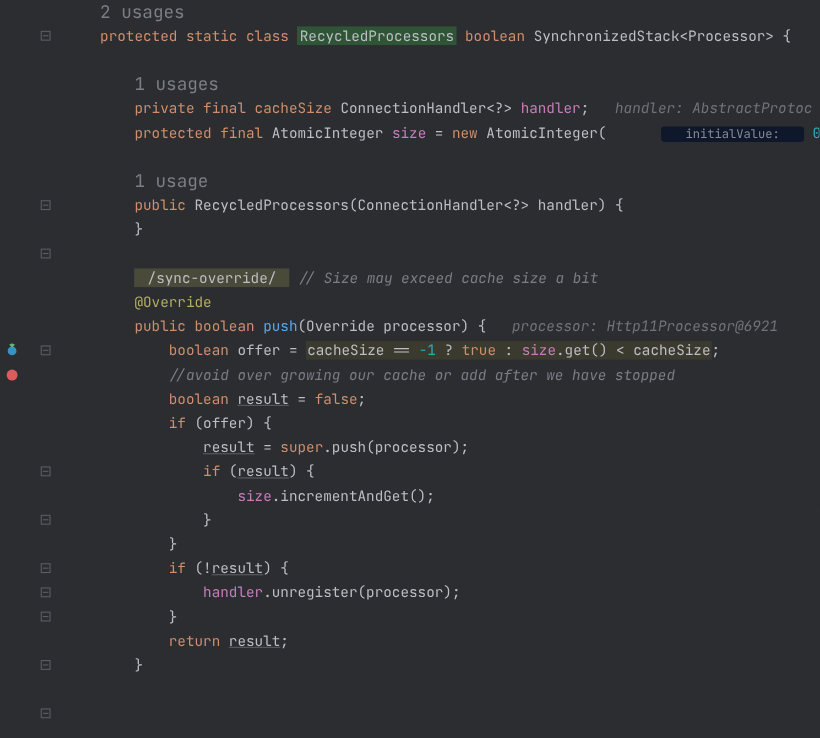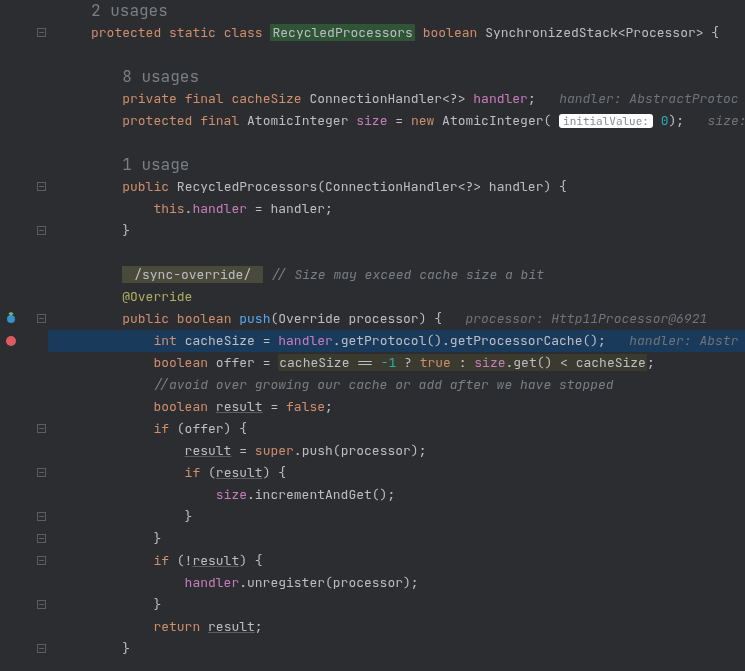--- a/index.html
+++ b/index.html
@@ -68,21 +68,21 @@
   .line.highlighted { background: #1a3a5c; }
   .keyword { color: #cf8e6d; }
   .type { color: #bcbec4; }
   .class-decl { background: #2f5436; padding: 0 2px; }
   .method { color: #56a8f5; }
   .method-decl { color: #bcbec4; }
   .number { color: #2aacb8; }
   .annot { color: #b3ae60; }
   .comment { color: #7a7e85; font-style: italic; }
   .hint { color: #6f737a; font-style: italic; }
-  .param-hint { background: #ffffff; color: #858a94; padding: 0 4px; border-radius: 3px; font-style: normal; font-size: 11px;}
+  .param-hint { background: #0f172a; color: #858a94; padding: 0 22px; border-radius: 3px; font-style: normal; font-size: 11px; margin-left: 42px;}
   .usage { color: #7a7e85; font-size: 16px; }
   .syncov { background: #4a4a3a; color: #bcbec4; padding: 0 12px;}
   .underline { text-decoration: underline; text-decoration-color: #5a5d63;}
   .punc { color: #bcbec4; }
   .var-local { color: #bcbec4; }
   .ident { color: #bcbec4; }
   .cond-bg { background: #3a3a2f; padding:0 1px;}
   .op { color: #bcbec4; }
   .fld { color: #c77dbb; }
   .true { color: #cf8e6d; }
@@ -156,33 +156,31 @@
     <div class="gutter-line"></div>
     <div class="gutter-line">
         <span class="fold minus"></span>
       </div>
   </div>
 
   <div class="code-area">
     <div class="line">     <span class="usage">2 usages</span></div>
     <div class="line">     <span class="keyword">protected</span> <span class="keyword">static</span> <span class="keyword">class</span> <span class="class-decl">RecycledProcessors</span> <span class="keyword">boolean</span> <span class="type">SynchronizedStack</span><span class="punc">&lt;Processor&gt; {</span></div>
     <div class="line"></div>
-    <div class="line">         <span class="usage">8 usages</span></div>
+    <div class="line">         <span class="usage">1 usages</span></div>
     <div class="line">         <span class="keyword">private</span> <span class="keyword">final</span> <span class="keyword">cacheSize</span> <span class="type">ConnectionHandler&lt;?&gt;</span> <span class="fld">handler</span><span class="punc">;</span>   <span class="hint">handler: AbstractProtoc</span></div>
     <div class="line">         <span class="keyword">protected</span> <span class="keyword">final</span> <span class="type">AtomicInteger</span> <span class="fld">size</span><span class="punc"> = </span><span class="keyword">new</span> <span class="type">AtomicInteger</span>( <span class="param-hint">initialValue:</span> <span class="number">0</span><span class="punc">);</span>   <span class="hint">size: "0</span></div>
     <div class="line"></div>
     <div class="line">         <span class="usage">1 usage</span></div>
     <div class="line">         <span class="keyword">public</span> <span class="method-decl">RecycledProcessors</span><span class="punc">(ConnectionHandler&lt;?&gt; handler) {</span></div>
-    <div class="line">             <span class="keyword">this</span><span class="punc">.</span><span class="fld">handler</span><span class="punc"> = handler;</span></div>
     <div class="line">         <span class="punc">}</span></div>
     <div class="line"></div>
     <div class="line">         <span class="syncov">/sync-override/</span><span class="comment"> // Size may exceed cache size a bit</span></div>
     <div class="line">         <span class="annot">@Override</span></div>
     <div class="line">         <span class="keyword">public</span> <span class="keyword">boolean</span> <span class="method">push</span><span class="punc">(Override processor) {</span>   <span class="hint">processor: Http11Processor@6921</span></div>
-    <div class="line highlighted">             <span class="keyword">int</span> <span class="var-local">cacheSize</span><span class="punc"> = </span><span class="fld">handler</span><span class="ident">.getProtocol().getProcessorCache();</span>   <span class="hint">handler: Abstr</span></div>
     <div class="line">             <span class="keyword">boolean</span> <span class="var-local">offer</span><span class="punc"> = </span><span class="cond-bg"><span class="var-local">cacheSize</span><span class="op"> == </span><span class="number">-1</span><span class="op"> ? </span><span class="true">true</span><span class="op"> : </span><span class="fld">size</span><span class="ident">.get() &lt; cacheSize</span></span><span class="punc">;</span></div>
     <div class="line">             <span class="comment">//avoid over growing our cache or add after we have stopped</span></div>
     <div class="line">             <span class="keyword">boolean</span> <span class="underline">result</span><span class="punc"> = </span><span class="keyword">false</span><span class="punc">;</span></div>
     <div class="line">             <span class="keyword">if</span><span class="punc"> (offer) {</span></div>
     <div class="line">                 <span class="underline">result</span><span class="punc"> = </span><span class="keyword">super</span><span class="ident">.push(processor);</span></div>
     <div class="line">                 <span class="keyword">if</span><span class="punc"> (</span><span class="underline">result</span><span class="punc">) {</span></div>
     <div class="line">                     <span class="fld">size</span><span class="ident">.incrementAndGet();</span></div>
     <div class="line">                 <span class="punc">}</span></div>
     <div class="line">             <span class="punc">}</span></div>
     <div class="line">             <span class="keyword">if</span><span class="punc"> (!</span><span class="underline">result</span><span class="punc">) {</span></div>

